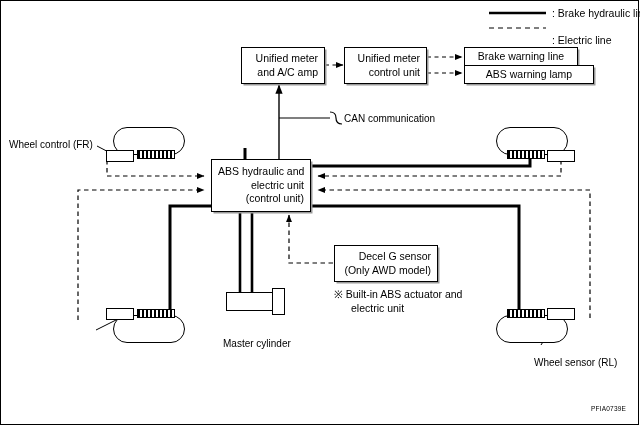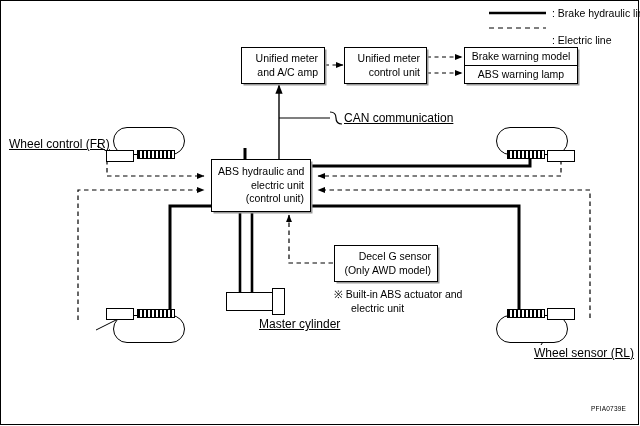--- a/index.html
+++ b/index.html
@@ -44,25 +44,24 @@
     justify-content: center;
   }
   .box .ln {
     padding: 0 6px;
     white-space: nowrap;
   }
   .box.center .ln { text-align: right; }
   .box.ctr .ln { text-align: center; }
   .lbl {
     position: absolute;
-    font-size: 12px;
+    font-size: 10px;
     line-height: 13px;
     color: #000;
     white-space: nowrap;
-    text-decoration: underline;
   }
   .note {
     position: absolute;
     font-size: 10.5px;
     line-height: 14px;
     color: #000;
     white-space: nowrap;
   }
   .note .indent { padding-left: 17px; display: block; }
   .legend {
@@ -168,24 +167,24 @@
     <span class="ln">Unified meter</span>
     <span class="ln">and A/C amp</span>
   </div>
 
   <div class="box center" style="left:344px; top:47px; width:83px; height:37px;">
     <span class="ln">Unified meter</span>
     <span class="ln">control unit</span>
   </div>
 
   <div class="box ctr" style="left:464px; top:47px; width:114px; height:19px;">
-    <span class="ln">Brake warning model</span>
-  </div>
-
-  <div class="box ctr" style="left:464px; top:65px; width:114px; height:19px;">
+    <span class="ln">Brake warning line</span>
+  </div>
+
+  <div class="box ctr" style="left:464px; top:65px; width:130px; height:19px;">
     <span class="ln">ABS warning lamp</span>
   </div>
 
   <div class="lbl" style="left:344px; top:112px;">CAN communication</div>
 
   <div class="box center" style="left:211px; top:159px; width:100px; height:53px;">
     <span class="ln">ABS hydraulic and</span>
     <span class="ln">electric unit</span>
     <span class="ln">(control unit)</span>
   </div>
@@ -210,21 +209,21 @@
   <div class="tone" style="left:507px; top:150px; width:38px; height:9px;"></div>
   <div class="sensorbox" style="left:547px; top:150px; width:28px; height:12px;"></div>
 
   <div class="wheel" style="left:113px; top:315px; width:72px; height:28px;"></div>
   <div class="tone" style="left:137px; top:309px; width:38px; height:9px;"></div>
   <div class="sensorbox" style="left:106px; top:308px; width:28px; height:12px;"></div>
 
   <div class="wheel" style="left:496px; top:315px; width:72px; height:28px;"></div>
   <div class="tone" style="left:507px; top:309px; width:38px; height:9px;"></div>
   <div class="sensorbox" style="left:547px; top:308px; width:28px; height:12px;"></div>
-  <div class="lbl" style="left:534px; top:347px;">Wheel sensor (RL)</div>
+  <div class="lbl" style="left:534px; top:356px;">Wheel sensor (RL)</div>
 
   <div class="mc-body" style="left:226px; top:292px; width:48px; height:19px;"></div>
   <div class="mc-body" style="left:272px; top:288px; width:13px; height:27px;"></div>
-  <div class="lbl" style="left:223px; top:318px;margin-left:36px;">Master cylinder</div>
+  <div class="lbl" style="left:223px; top:337px;">Master cylinder</div>
 
   <div class="footer" style="left:591px; top:405px;">PFIA0739E</div>
 
 </div>
 
 </body></html>

